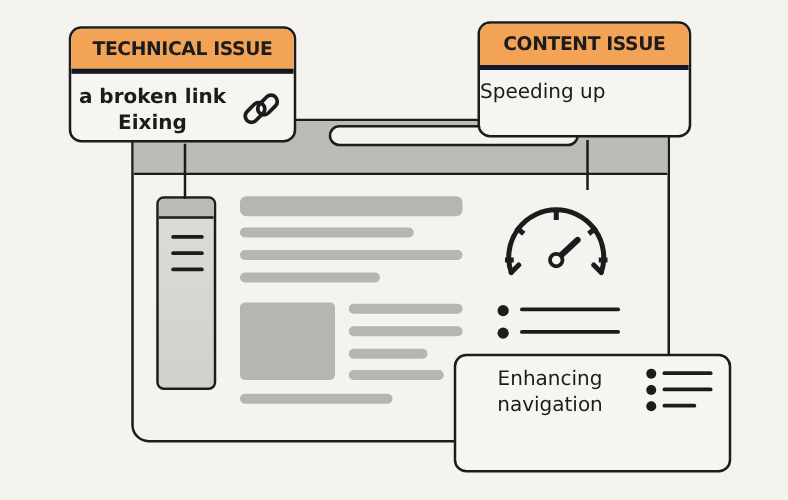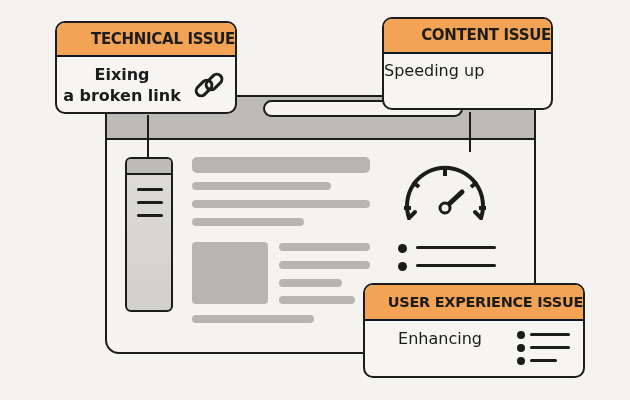--- a/index.html
+++ b/index.html
@@ -15,22 +15,22 @@
 
   
   #sidebar { left:125px; top:157px; width:48px; height:155px; border-radius:6px; background:linear-gradient(#dedcd8,#d2d0cb); overflow:hidden; }
   #sidebar-top { position:absolute; left:0; top:0; width:100%; height:14px; background:#bdbbb5; border-bottom:2px solid #1c1c1c; }
   .menu-line { position:absolute; left:10px; width:26px; height:3px; background:#1c1c1c; border-radius:2px; }
 
   .bar { position:absolute; background:#b7b5b0; border-radius:5px; }
 
   
   .callout { position:absolute; border:2px solid #1c1c1c; border-radius:10px; background:#f7f5f1; overflow:hidden; box-sizing:border-box; }
-  .callout .head { background:#f2a356; border-bottom:2px solid #0f172a; font-weight:bold; color:#1c1c1c;
-                   text-align:right; font-size:15px; letter-spacing:-0.3px; }
+  .callout .head { background:#f2a356; border-bottom:4px solid #0f172a; font-weight:bold; color:#1c1c1c;
+                   text-align:center; font-size:15px; letter-spacing:-0.3px; }
   .callout .body { color:#1c1c1c; font-weight:bold; font-size:16px; line-height:21px; }
 
   .connector { position:absolute; background:#1c1c1c; width:2px; }
   .dot { position:absolute; width:9px; height:9px; border-radius:50%; background:#1c1c1c; }
   .hline { position:absolute; height:3px; background:#1c1c1c; border-radius:2px; }
 </style>
 </head>
 <body>
 
 <div id="window" class="abs stroke"></div>
@@ -72,44 +72,44 @@
 <div class="dot" style="left:398px;top:262px"></div>
 <div class="hline" style="left:416px;top:264px;width:80px"></div>
 
 <div class="connector" style="left:147px;top:115px;height:44px"></div>
 <div class="connector" style="left:469px;top:112px;height:40px"></div>
 
 <div class="callout" style="left:55px;top:21px;width:182px;height:93px">
   <div class="head" style="height:32px;line-height:32px">TECHNICAL ISSUE</div>
   <div class="body" style="position:relative;height:57px">
     <div style="position:absolute;left:0;width:130px;top:7px;text-align:center">
+      <div>a broken link</div>
       <div>Eixing</div>
-      <div>a broken link</div>
     </div>
     <svg style="position:absolute;left:135px;top:12px" width="34" height="34" viewBox="0 0 34 34">
       <g fill="none" stroke="#1c1c1c" stroke-width="3" stroke-linecap="round">
         <rect x="3" y="14" width="18" height="10" rx="5" transform="rotate(-45 12 19)"></rect>
         <rect x="13" y="8" width="18" height="10" rx="5" transform="rotate(-45 22 13)"></rect>
       </g>
     </svg>
   </div>
 </div>
 
 <div class="callout" style="left:382px;top:17px;width:171px;height:93px">
   <div class="head" style="height:33px;line-height:33px">CONTENT ISSUE</div>
   <div class="body" style="text-align:left;padding-top:6px;font-weight:normal;font-size:16px">
     <div>Speeding up</div>
   </div>
 </div>
 
 <div class="callout" style="left:363px;top:283px;width:222px;height:95px">
-  <div class="head" style="height:34px;line-height:34px;font-size:14.5px">USER EXPERIENCE ISSUE</div>
   <div class="body" style="position:relative;height:44px;font-weight:normal">
     <div style="position:absolute;left:0;width:150px;top:7px;text-align:center">
       <div>Enhancing</div>
+      <div>navigation</div>
     </div>
     <div style="position:absolute;left:152px;top:8px;width:60px;height:44px">
       <div class="dot" style="left:0;top:2px;width:8px;height:8px"></div>
       <div class="hline" style="left:13px;top:4px;width:40px"></div>
       <div class="dot" style="left:0;top:15px;width:8px;height:8px"></div>
       <div class="hline" style="left:13px;top:17px;width:40px"></div>
       <div class="dot" style="left:0;top:28px;width:8px;height:8px"></div>
       <div class="hline" style="left:13px;top:30px;width:27px"></div>
     </div>
   </div>

